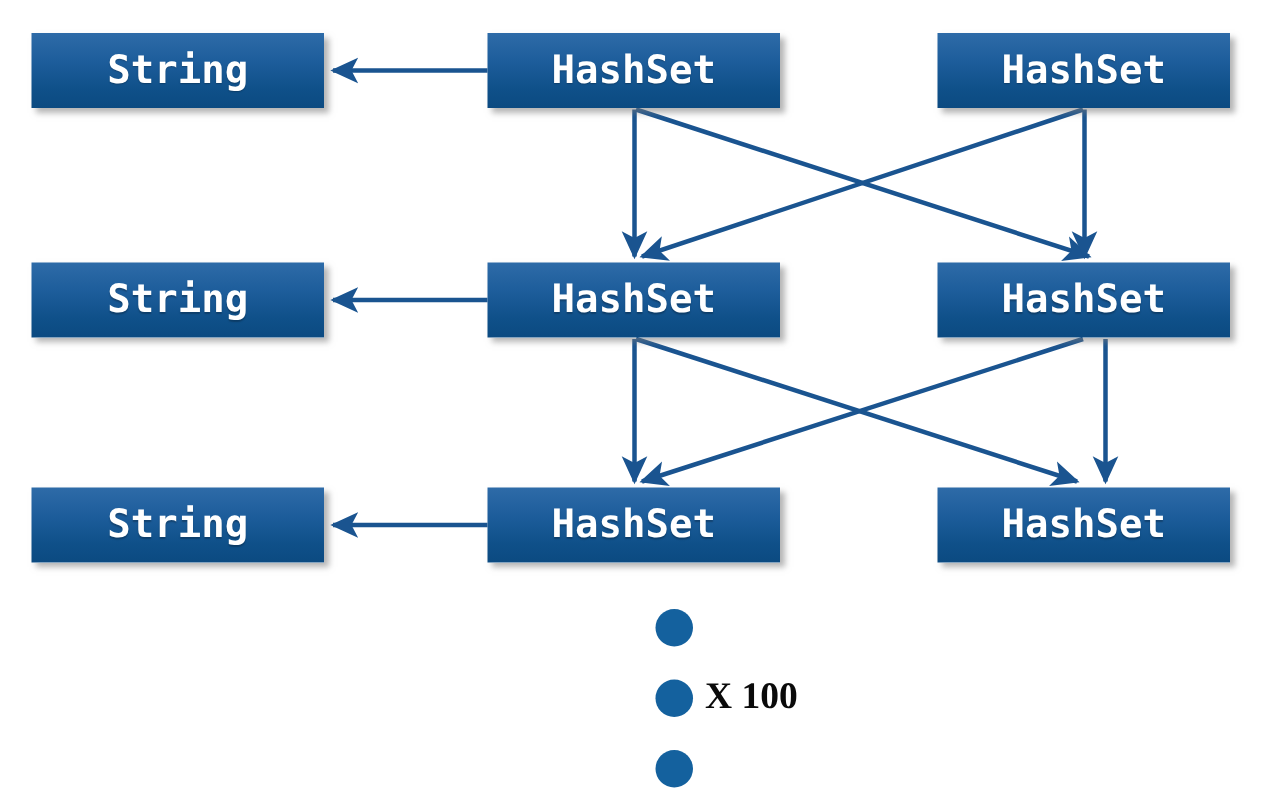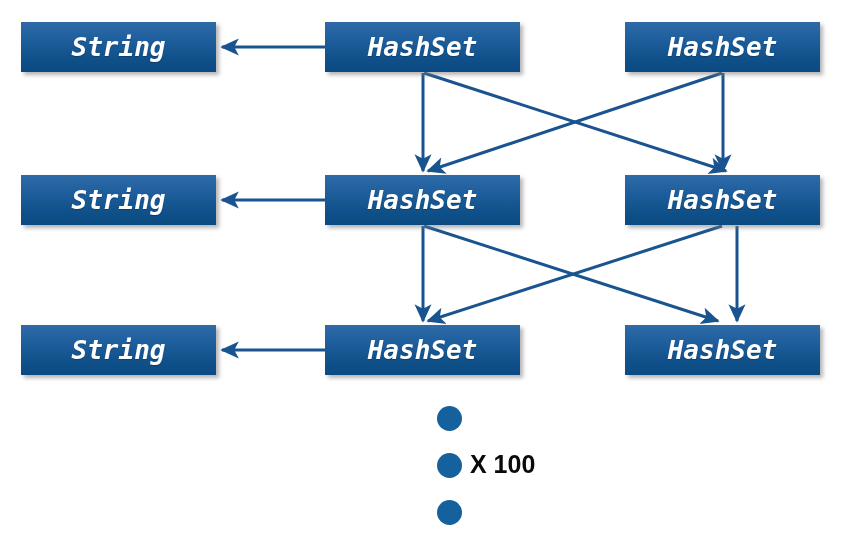--- a/index.html
+++ b/index.html
@@ -40,35 +40,34 @@
   }
   .node-label {
     font-family: "DejaVu Sans Mono", "Liberation Mono", monospace;
     font-weight: bold;
     font-size: 26px;
     line-height: 1;
     color: #ffffff;
     letter-spacing: 0px;
     white-space: nowrap;
     text-shadow: 0 1px 1px rgba(0,0,0,0.25);
-    font-style: italic;
   }
   .dot {
     position: absolute;
     width: 25px;
     height: 25px;
     border-radius: 50%;
     background: #14619e;
     z-index: 3;
   }
   #multiplier {
     position: absolute;
     left: 470px;
     top: 452px;
-    font-family: Liberation Sans, sans-serif;
+    font-family: Liberation Serif, serif;
     font-weight: bold;
     font-size: 25px;
     line-height: 1;
     color: #0a0a0a;
     white-space: nowrap;
     z-index: 3;
   }
 </style>
 </head>
 <body>

